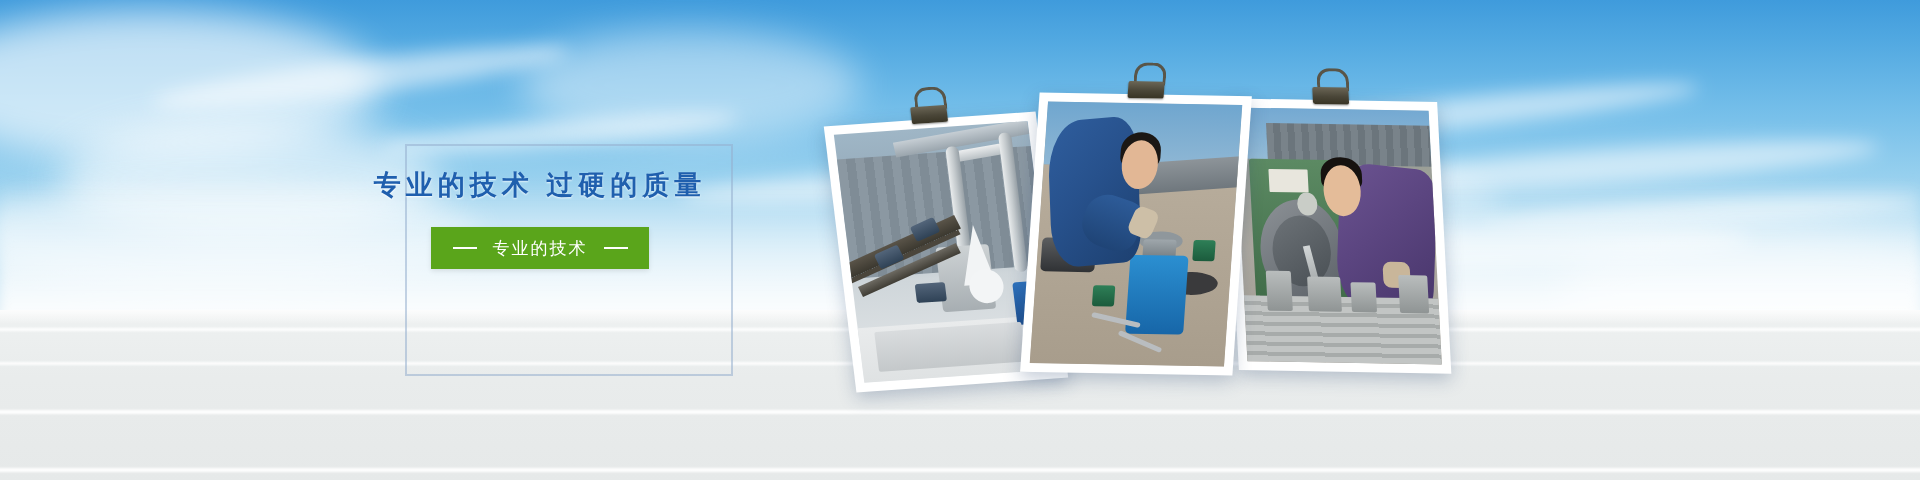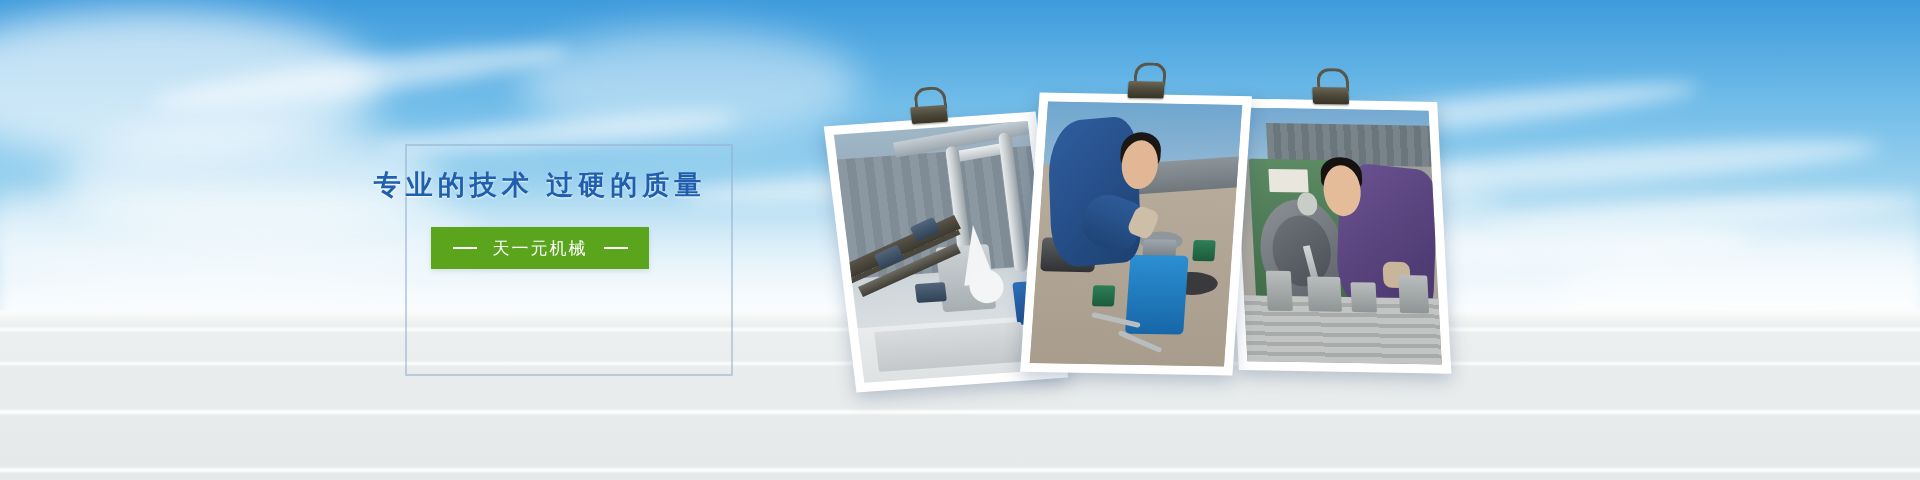--- a/index.html
+++ b/index.html
@@ -259,21 +259,21 @@
   </div>
 
   <div class="textblock"></div>
 
   <div class="textwrap">
     <div class="subhead">专业的技术  过硬的质量</div>
 
 
     <button class="cta">
       <span class="dash"></span>
-      <span>天一元机械</span>
+      <span>专业的技术</span>
       <span class="dash"></span>
     </button>
   </div>
 
   <div class="photos">
 
     <div class="panel p1">
       <div class="clip">
         <div class="handle"></div>
           <div class="body"></div>

